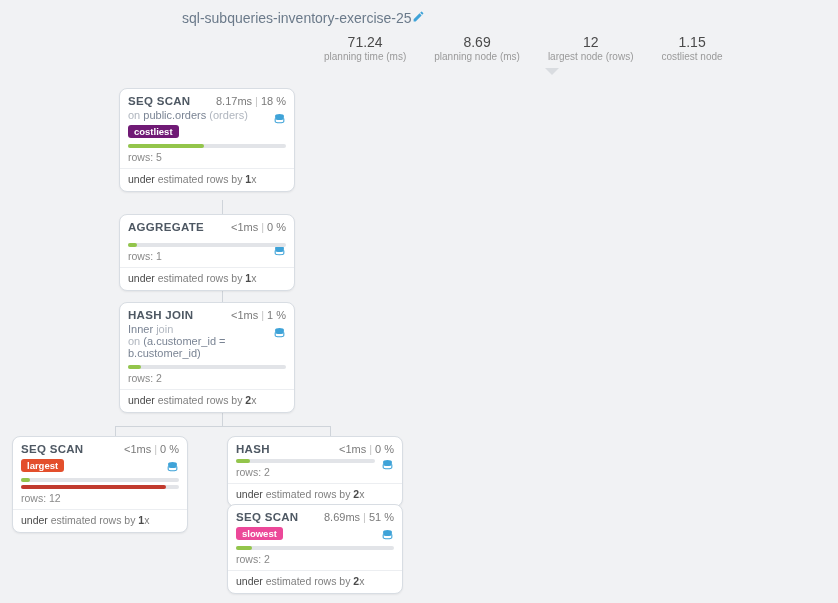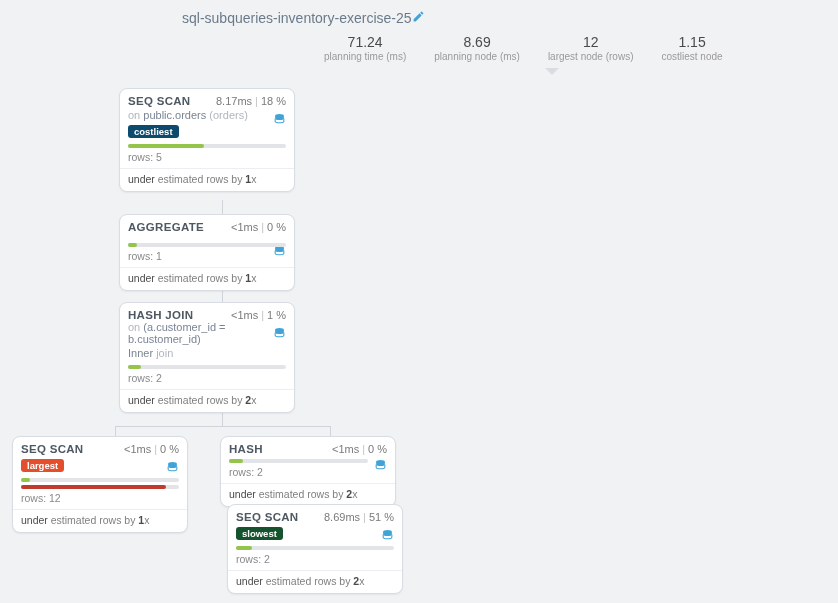--- a/index.html
+++ b/index.html
@@ -80,23 +80,23 @@
   }
   .tag {
     display: inline-block;
     font-size: 9.5px;
     color: #fff;
     padding: 1px 6px;
     border-radius: 3px;
     margin-top: 4px;
     font-weight: 600;
   }
-  .tag.costliest { background: #0c4a6e; }
+  .tag.costliest { background: #701a75; }
   .tag.largest { background: #e34f2c; }
-  .tag.slowest { background: #14532d; }
+  .tag.slowest { background: #ec4899; }
 
   .bar-track {
     margin-top: 6px;
     height: 4px;
     background: #e2e4e8;
     border-radius: 2px;
     width: 100%;
     position: relative;
   }
   .bar-fill {
@@ -210,25 +210,25 @@
     </div>
   </div>
 
   <div class="node" style="left:119px; top:214px;">
     <div class="node-head">
       <span class="node-type">HASH JOIN</span>
       <span class="node-time">
         <span>&lt;1ms</span><span class="sep">|</span><span class="pct">1 %</span>
       </span>
     </div>
+    <div class="node-sub">
+      <span>Inner </span><span class="kw">join</span>
+    </div>
     <div class="node-sub" style="margin-top:0;">
       <span class="kw">on </span><span>(a.customer_id = b.customer_id)</span>
-    </div>
-    <div class="node-sub">
-      <span>Inner </span><span class="kw">join</span>
     </div>
     <span class="db-icon">
       <svg viewBox="0 0 24 24" fill="currentColor">
           <ellipse cx="12" cy="5" rx="8" ry="3"></ellipse>
           <path d="M4 5v5c0 1.66 3.58 3 8 3s8-1.34 8-3V5"></path>
           <path d="M4 10v5c0 1.66 3.58 3 8 3s8-1.34 8-3v-5" fill="none" stroke="currentColor" stroke-width="2"></path>
         </svg>
     </span>
     <div class="bar-track">
         <div class="bar-fill green" style="width: 8%;"></div>
@@ -259,21 +259,21 @@
       </div>
     <div class="bar-track" style="margin-top:3px;">
         <div class="bar-fill red" style="width: 92%;"></div>
       </div>
     <div class="rows-line">rows: 12</div>
     <div class="sep-line est">
       <span class="ue">under </span><span>estimated rows by </span><b>1</b><span>x</span>
     </div>
   </div>
 
-  <div class="node" style="left:220px; top:348px;">
+  <div class="node" style="left:227px; top:348px;">
     <div class="node-head">
       <span class="node-type">HASH</span>
       <span class="node-time">
         <span>&lt;1ms</span><span class="sep">|</span><span class="pct">0 %</span>
       </span>
     </div>
     <span class="db-icon" style="top:22px;">
       <svg viewBox="0 0 24 24" fill="currentColor">
           <ellipse cx="12" cy="5" rx="8" ry="3"></ellipse>
           <path d="M4 5v5c0 1.66 3.58 3 8 3s8-1.34 8-3V5"></path>

